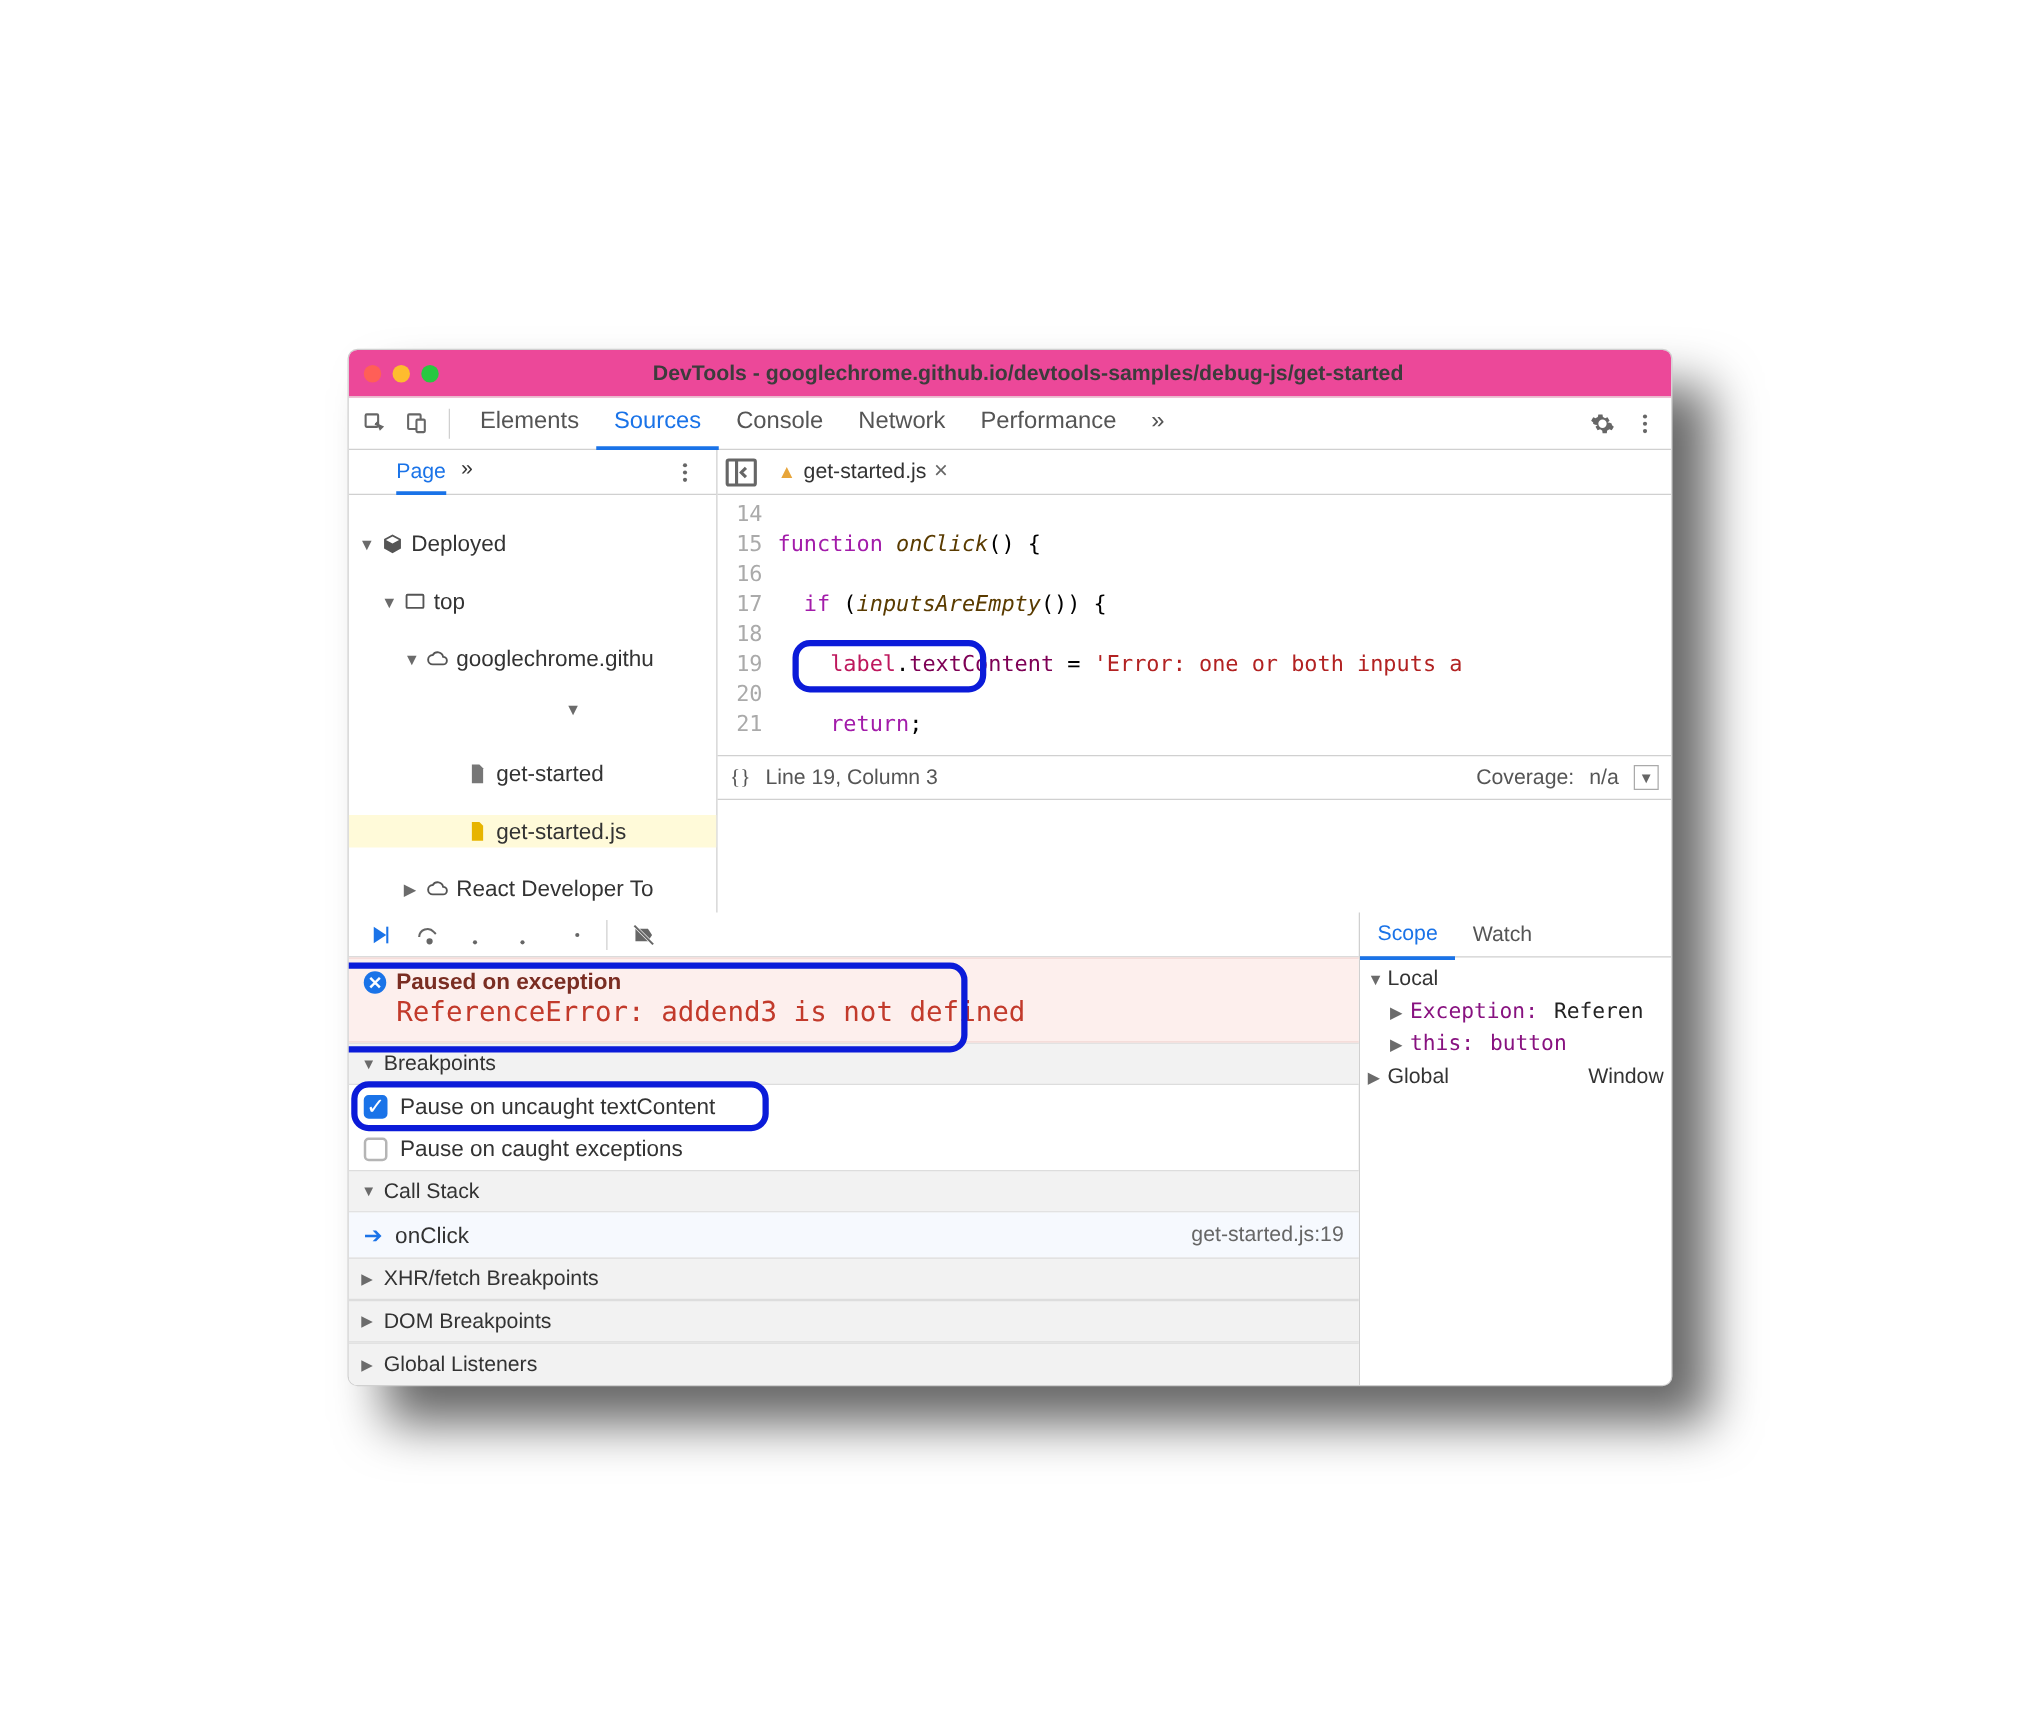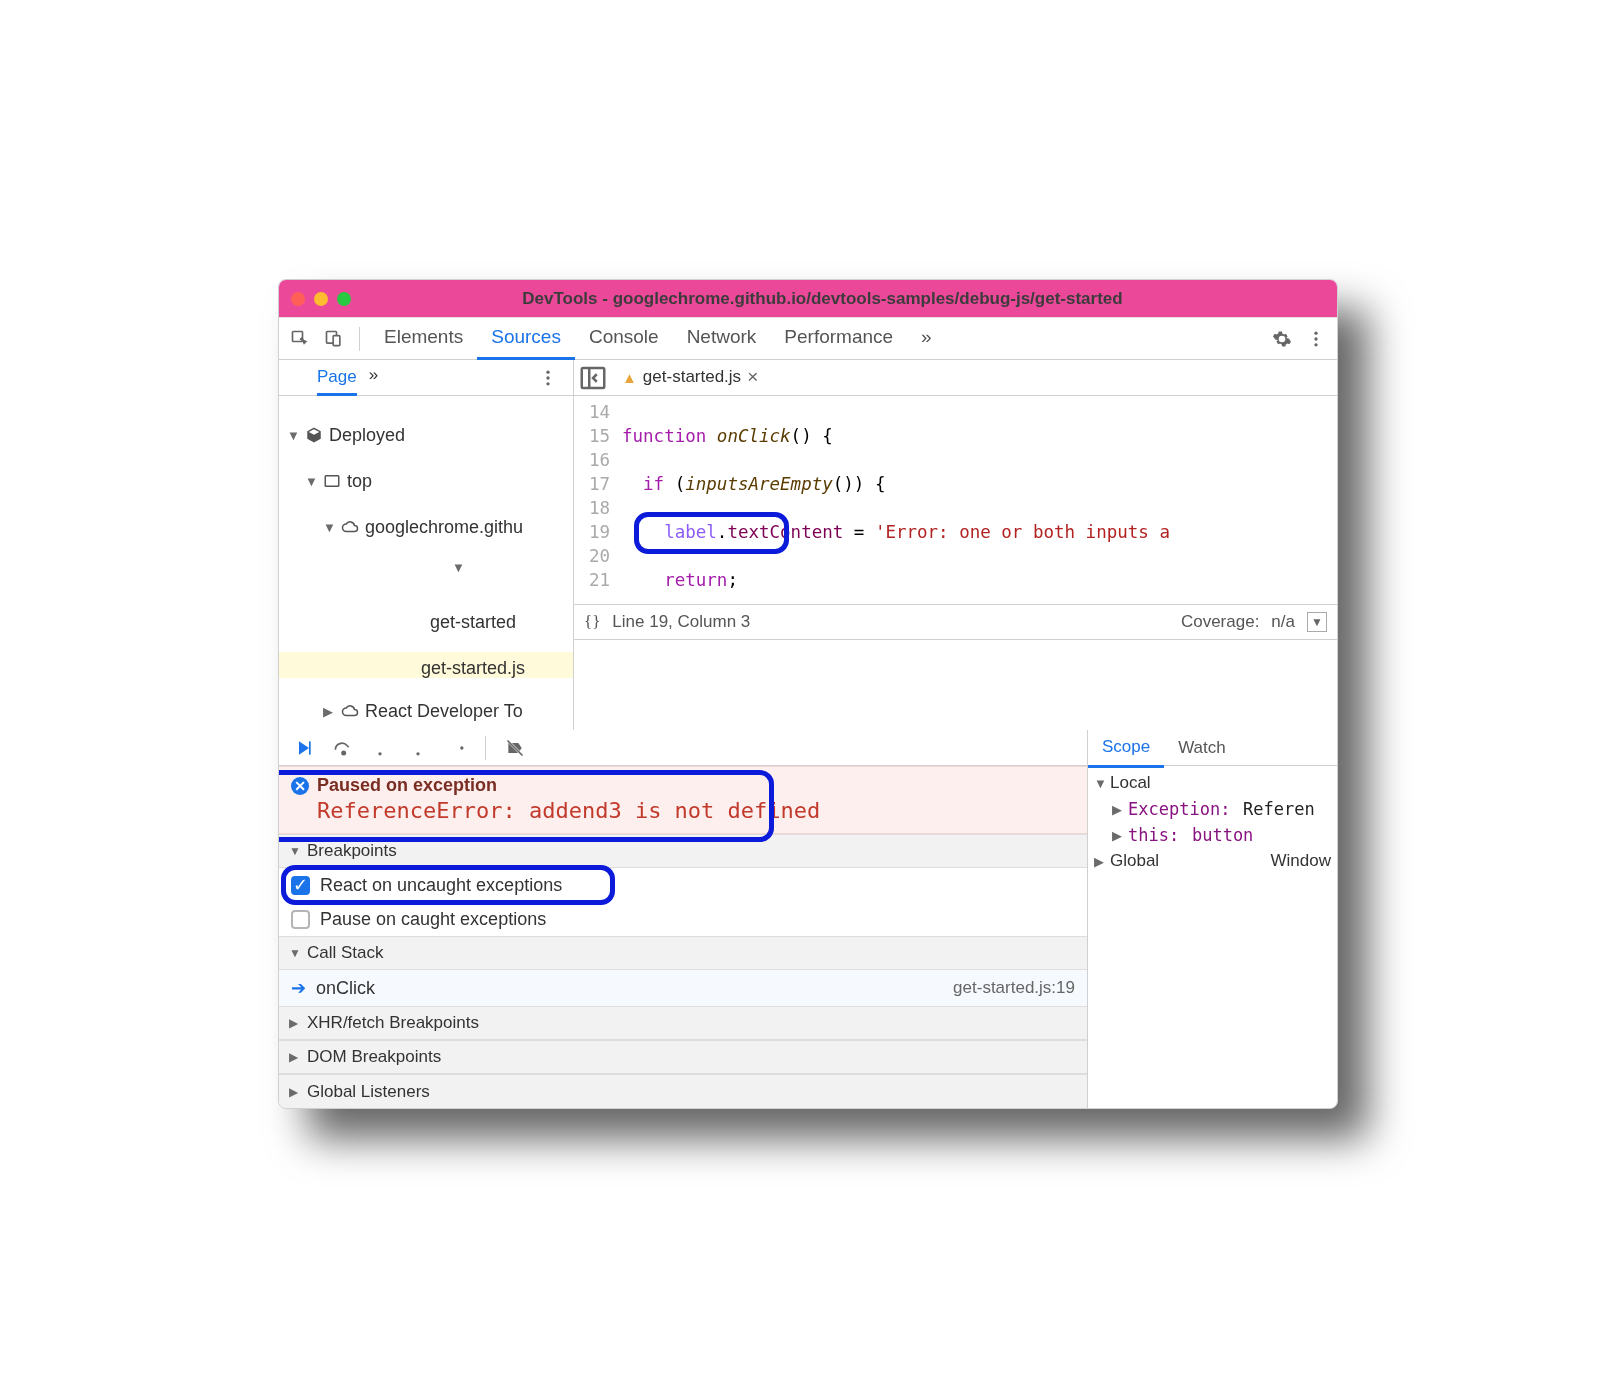--- a/index.html
+++ b/index.html
@@ -94,21 +94,21 @@
     white-space: nowrap;
     overflow: hidden;
     font-size: 18px;
     cursor: pointer;
     margin-top: 20px;
   }
   .tree-item.d0 { padding-left: 8px; }
   .tree-item.d1 { padding-left: 26px; }
   .tree-item.d2 { padding-left: 44px; }
   .tree-item.d3 { padding-left: 64px; flex-direction: column; }
-  .tree-item.d4 { padding-left: 94px; flex-direction: column; }
+  .tree-item.d4 { padding-left: 94px; }
   .tree-item.selected { background: #fffad9; }
   .tri { color: #6b6b6b; width: 12px; font-size: 13px; }
   .tri.closed::before { content: "▶"; }
   .tri.open::before { content: "▼"; }
   .ficon { width: 18px; height: 18px; }
   .right-top { display: flex; flex-direction: column; }
   .file-tabbar {
     display: flex; align-items: center; height: 36px;
     border-bottom: 1px solid #d0d0d0; gap: 4px; padding-left: 4px;
   }
@@ -140,21 +140,21 @@
   .code {
     margin-left: 48px;
     white-space: pre;
     color: #000;
   }
   .code .kw { color: #a31caa; }
   .code .fn { color: #000; }
   .code .fname { color: #5a3b00; font-style: italic; }
   .code .prop { color: #7e0055; }
   .code .str { color: #b22222; }
-  .code .var { color: #8b5cf6; }
+  .code .var { color: #be185d; }
   .code .line { height: 24px; position: relative; }
   .hl-box {
     position: absolute;
     border: 5px solid #0b1bd9;
     border-radius: 14px;
     pointer-events: none;
   }
   .statusbar {
     display: flex; align-items: center; height: 36px;
     border-top: 1px solid #d0d0d0; border-bottom: 1px solid #d0d0d0;
@@ -432,21 +432,21 @@
         <div class="err-msg">ReferenceError: addend3 is not defined</div>
       </div>
       <div class="hl-box" style="left:-15px; top:40px; width:510px; height:72px;"></div>
 
       <div class="sec">
         <span class="tri open"></span>
         <span>Breakpoints</span>
       </div>
       <div class="chk-row" style="position:relative">
         <span class="chk on">✓</span>
-        <span>React on uncaught exceptions</span>
+        <span>Pause on uncaught textContent</span>
         <div class="hl-box" style="left:2px; top:-3px; width:334px; height:40px;"></div>
       </div>
       <div class="chk-row">
         <span class="chk"></span>
         <span>Pause on caught exceptions</span>
       </div>
 
       <div class="sec">
         <span class="tri open"></span>
         <span>Call Stack</span>

